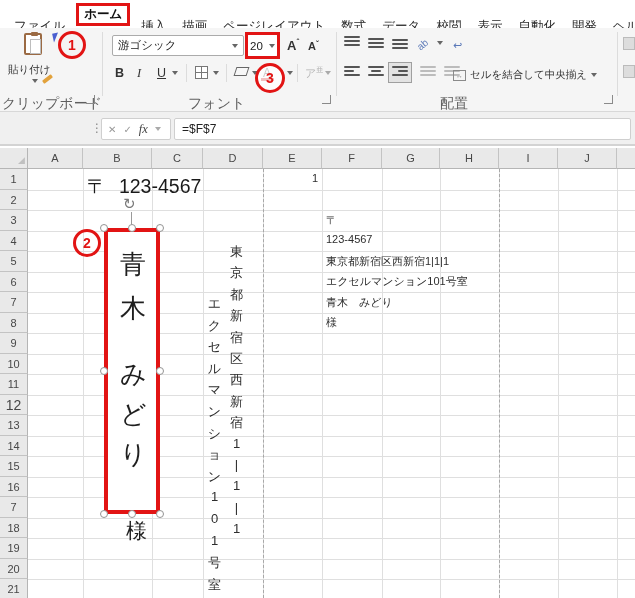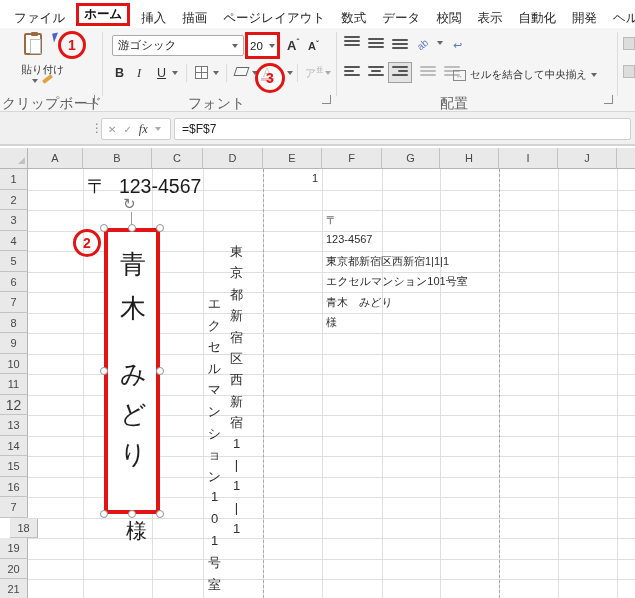--- a/index.html
+++ b/index.html
@@ -1,20 +1,20 @@
 <!DOCTYPE html>
 <html><head>
 <meta charset="utf-8">
 <style>
   :root{ --red:#e21414; --hdr:#e9e9e9; --line:#dfdfdf; --hdrline:#c3c3c3; }
   *{box-sizing:border-box;margin:0;padding:0}
   html,body{width:635px;height:598px;overflow:hidden}
   body{font-family:"Liberation Sans","DejaVu Sans",sans-serif;background:#fff;position:relative;color:#333}
   .abs{position:absolute}
-  .tab{padding:4px 8px;font-size:12.5px;height:28px;line-height:28px;color:#262626;white-space:nowrap;cursor:default}
+  .tab{padding:12px 8px;font-size:12.5px;height:28px;line-height:28px;color:#262626;white-space:nowrap;cursor:default}
   .tab-selected{height:23px;line-height:17px;border:3px solid var(--red);padding:0 5px;margin:0 3px;font-weight:700;color:#111}
   .combo{background:#fff;border:1px solid #ababab;border-radius:2px;font-size:11.5px;display:flex;align-items:center;padding:0 5px;color:#222;white-space:nowrap}
   .caret{width:0;height:0;border-left:3.5px solid transparent;border-right:3.5px solid transparent;border-top:4px solid #666;display:inline-block}
   .caret.lt{border-top-color:#aaa}
   .fbtn{font-size:12.5px;height:18px;display:flex;align-items:center;color:#333}
   .sep{width:1px;background:#dcdcdc}
   .grouplabel{font-size:14px;color:#5f5f5f;text-align:left;white-space:nowrap}
   .launcher{width:9px;height:9px;border-right:1.5px solid #8a8a8a;border-bottom:1.5px solid #8a8a8a}
   .bars{display:flex;flex-direction:column;width:16px;height:13px}
   .bars i{display:block;height:2px;background:#555;border-radius:1px}
@@ -41,21 +41,21 @@
     <div class="tab">表示</div>
     <div class="tab">自動化</div>
     <div class="tab">開発</div>
     <div class="tab">ヘルプ</div>
   </div>
 
 <div class="abs" style="left:0;top:28px;width:635px;height:84px;background:#f5f5f5;border-bottom:1px solid #d8d8d8">
 
   <div class="abs" style="left:8px;top:3px;width:56px;height:56px">
     <div class="abs clipicon" style="left:16px;top:2px"></div>
-    <div class="abs" style="left:0;top:32px;width:56px;text-align:right;font-size:10.5px;color:#333">貼り付け</div>
+    <div class="abs" style="left:0;top:32px;width:56px;text-align:left;font-size:10.5px;color:#333">貼り付け</div>
     <span class="abs caret" style="left:24px;top:48px"></span>
   </div>
   <div class="abs" style="left:40px;top:44px;width:16px;height:14px">
     <div class="abs" style="left:2px;top:5px;width:11px;height:4px;background:#e2a23c;border-radius:1px;transform:rotate(-38deg)"></div>
   </div>
   <div class="abs grouplabel" style="left:2px;top:67px;width:86px">クリップボード</div>
   <div class="abs launcher" style="left:86px;top:67px"></div>
   <div class="abs sep" style="left:102px;top:4px;height:64px"></div>
 
   <div class="abs combo" style="left:112px;top:7px;width:132px;height:21px">
@@ -202,21 +202,21 @@
     <div style="position: absolute; left: 0px; top: 312.5px; width: 28px; height: 20.5px; background: var(--hdr); border-right: 1px solid rgb(181, 181, 181); border-bottom: 1px solid var(--hdrline); text-align: center; line-height: 20.5px; font-size: 11px; color: rgb(71, 71, 71);">8</div>
     <div style="position: absolute; left: 0px; top: 333px; width: 28px; height: 20.5px; background: var(--hdr); border-right: 1px solid rgb(181, 181, 181); border-bottom: 1px solid var(--hdrline); text-align: center; line-height: 20.5px; font-size: 11px; color: rgb(71, 71, 71);">9</div>
     <div style="position: absolute; left: 0px; top: 353.5px; width: 28px; height: 20.5px; background: var(--hdr); border-right: 1px solid rgb(181, 181, 181); border-bottom: 1px solid var(--hdrline); text-align: center; line-height: 20.5px; font-size: 11px; color: rgb(71, 71, 71);">10</div>
     <div style="position: absolute; left: 0px; top: 374px; width: 28px; height: 20.5px; background: var(--hdr); border-right: 1px solid rgb(181, 181, 181); border-bottom: 1px solid var(--hdrline); text-align: center; line-height: 20.5px; font-size: 11px; color: rgb(71, 71, 71);">11</div>
     <div style="position: absolute; left: 0px; top: 394.5px; width: 28px; height: 20.5px; background: var(--hdr); border-right: 1px solid rgb(181, 181, 181); border-bottom: 1px solid var(--hdrline); text-align: center; line-height: 20.5px; font-size: 14px; color: rgb(71, 71, 71);">12</div>
     <div style="position: absolute; left: 0px; top: 415px; width: 28px; height: 20.5px; background: var(--hdr); border-right: 1px solid rgb(181, 181, 181); border-bottom: 1px solid var(--hdrline); text-align: center; line-height: 20.5px; font-size: 11px; color: rgb(71, 71, 71);">13</div>
     <div style="position: absolute; left: 0px; top: 435.5px; width: 28px; height: 20.5px; background: var(--hdr); border-right: 1px solid rgb(181, 181, 181); border-bottom: 1px solid var(--hdrline); text-align: center; line-height: 20.5px; font-size: 11px; color: rgb(71, 71, 71);">14</div>
     <div style="position: absolute; left: 0px; top: 456px; width: 28px; height: 20.5px; background: var(--hdr); border-right: 1px solid rgb(181, 181, 181); border-bottom: 1px solid var(--hdrline); text-align: center; line-height: 20.5px; font-size: 11px; color: rgb(71, 71, 71);">15</div>
     <div style="position: absolute; left: 0px; top: 476.5px; width: 28px; height: 20.5px; background: var(--hdr); border-right: 1px solid rgb(181, 181, 181); border-bottom: 1px solid var(--hdrline); text-align: center; line-height: 20.5px; font-size: 11px; color: rgb(71, 71, 71);">16</div>
     <div style="position: absolute; left: 0px; top: 497px; width: 28px; height: 20.5px; background: var(--hdr); border-right: 1px solid rgb(181, 181, 181); border-bottom: 1px solid var(--hdrline); text-align: center; line-height: 20.5px; font-size: 11px; color: rgb(71, 71, 71);">7</div>
-    <div style="position: absolute; left: 0px; top: 517.5px; width: 28px; height: 20.5px; background: var(--hdr); border-right: 1px solid rgb(181, 181, 181); border-bottom: 1px solid var(--hdrline); text-align: center; line-height: 20.5px; font-size: 11px; color: rgb(71, 71, 71); margin-left: 10px;">18</div>
+    <div style="position: absolute; left: 0px; top: 517.5px; width: 28px; height: 20.5px; background: var(--hdr); border-right: 1px solid rgb(181, 181, 181); border-bottom: 1px solid var(--hdrline); text-align: center; line-height: 20.5px; font-size: 11px; color: rgb(71, 71, 71);">18</div>
     <div style="position: absolute; left: 0px; top: 538px; width: 28px; height: 20.5px; background: var(--hdr); border-right: 1px solid rgb(181, 181, 181); border-bottom: 1px solid var(--hdrline); text-align: center; line-height: 20.5px; font-size: 11px; color: rgb(71, 71, 71);">19</div>
     <div style="position: absolute; left: 0px; top: 558.5px; width: 28px; height: 20.5px; background: var(--hdr); border-right: 1px solid rgb(181, 181, 181); border-bottom: 1px solid var(--hdrline); text-align: center; line-height: 20.5px; font-size: 11px; color: rgb(71, 71, 71);">20</div>
     <div style="position: absolute; left: 0px; top: 579px; width: 28px; height: 20.5px; background: var(--hdr); border-right: 1px solid rgb(181, 181, 181); border-bottom: 1px solid var(--hdrline); text-align: center; line-height: 20.5px; font-size: 11px; color: rgb(71, 71, 71);">21</div>
     <div style="position: absolute; left: 83px; top: 169px; width: 1px; height: 431px; background: var(--line);"></div>
     <div style="position: absolute; left: 152px; top: 169px; width: 1px; height: 431px; background: var(--line);"></div>
     <div style="position: absolute; left: 203px; top: 169px; width: 1px; height: 431px; background: var(--line);"></div>
     <div style="position: absolute; left: 263px; top: 169px; width: 1px; height: 431px; background: var(--line);"></div>
     <div style="position: absolute; left: 322px; top: 169px; width: 1px; height: 431px; background: var(--line);"></div>
     <div style="position: absolute; left: 382px; top: 169px; width: 1px; height: 431px; background: var(--line);"></div>
     <div style="position: absolute; left: 440px; top: 169px; width: 1px; height: 431px; background: var(--line);"></div>

